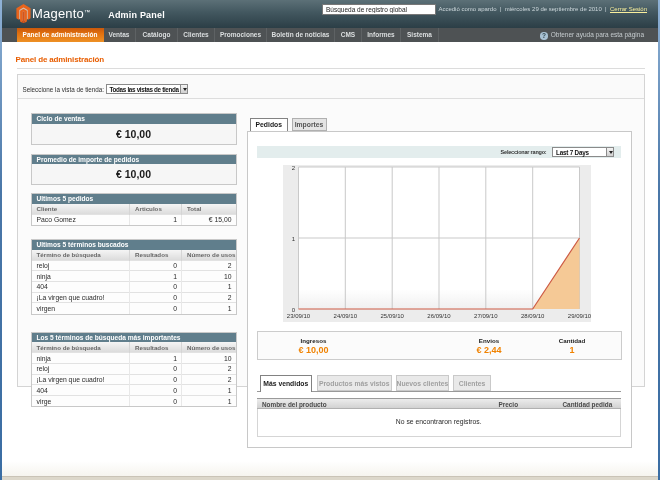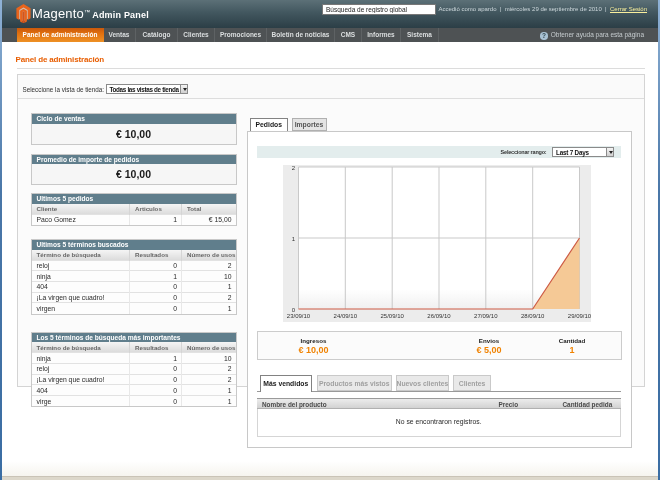--- a/index.html
+++ b/index.html
@@ -6,21 +6,21 @@
 html,body { width:660px; height:480px; overflow:hidden; }
 body { font-family:"Liberation Sans", sans-serif; background:#fff; }
 #page { position:relative; width:660px; height:480px; overflow:hidden; }
 
 #edgeL { position:absolute; left:0; top:0; width:2px; height:480px; background:linear-gradient(#8fb2d6, #4a77a8 40%, #3a6da3); }
 #edgeR { position:absolute; right:0; top:0; width:2px; height:480px; background:linear-gradient(#8fb2d6, #4a77a8 40%, #3a6da3); }
 
 #header { position:absolute; left:2px; top:0; width:656px; height:27.5px;
   background:linear-gradient(180deg, #5c7077 0%, #42575f 45%, #2b3e46 100%); }
 #brand { position:absolute; left:30px; top:5.5px; color:#fff; font-size:13px; font-weight:normal; letter-spacing:0.2px; }
-#brand .ap { font-size:9px; font-weight:bold; margin-left:2px; }
+#brand .ap { font-size:9px; font-weight:bold; margin-left:18px; }
 #gsearch { position:absolute; left:320px; top:4px; width:114px; height:10.5px; border:1px solid #777;
   background:#fff; font-size:6.5px; color:#222; font-family:"Liberation Sans",sans-serif; padding:0 0 0 3px; }
 #usertxt { position:absolute; right:11px; top:5.5px; font-size:6px; color:#cdd7db; white-space:nowrap; }
 #usertxt a { color:#f9ef9c; text-decoration:underline; }
 
 #nav { position:absolute; left:2px; top:27.5px; width:656px; height:14.5px; background:#4e5254; }
 .nv { position:absolute; top:0; height:14.5px; line-height:14.5px; text-align:center; color:#dcdfe0;
   font-size:6.5px; font-weight:bold; border-right:1px solid #5e6264; }
 .nv.act { background:linear-gradient(180deg,#c8580c,#e2700e 40%,#ee9126); color:#fff; border-right:none; }
 #help { position:absolute; right:14px; top:0; height:14.5px; line-height:14.5px; color:#c6cccf; font-size:6.5px; }
@@ -269,21 +269,21 @@
           </g>
         </svg>
       </div>
       <div id="stats">
         <div class="stat" style="left:16px;">
             <div class="l">Ingresos</div>
             <div class="v">€ 10,00</div>
           </div>
         <div class="stat" style="left:191.5px;">
             <div class="l">Envios</div>
-            <div class="v">€ 5,00</div>
+            <div class="v">€ 2,44</div>
           </div>
         <div class="stat" style="left:274.5px;">
             <div class="l">Cantidad</div>
             <div class="v">1</div>
           </div>
       </div>
       <div style="position:absolute;left:9px;top:259px;width:363.5px;border-top:1px solid #999;"></div>
       <div class="rtab act" style="left:11.5px;top:243px;width:52.5px;height:17px;line-height:15px;">Más vendidos</div>
       <div class="rtab dis" style="left:68.5px;top:243px;width:75.5px;height:16px;line-height:16px;">Productos más vistos</div>
       <div class="rtab dis" style="left:147.5px;top:243px;width:53.5px;height:16px;line-height:16px;">Nuevos clientes</div>

